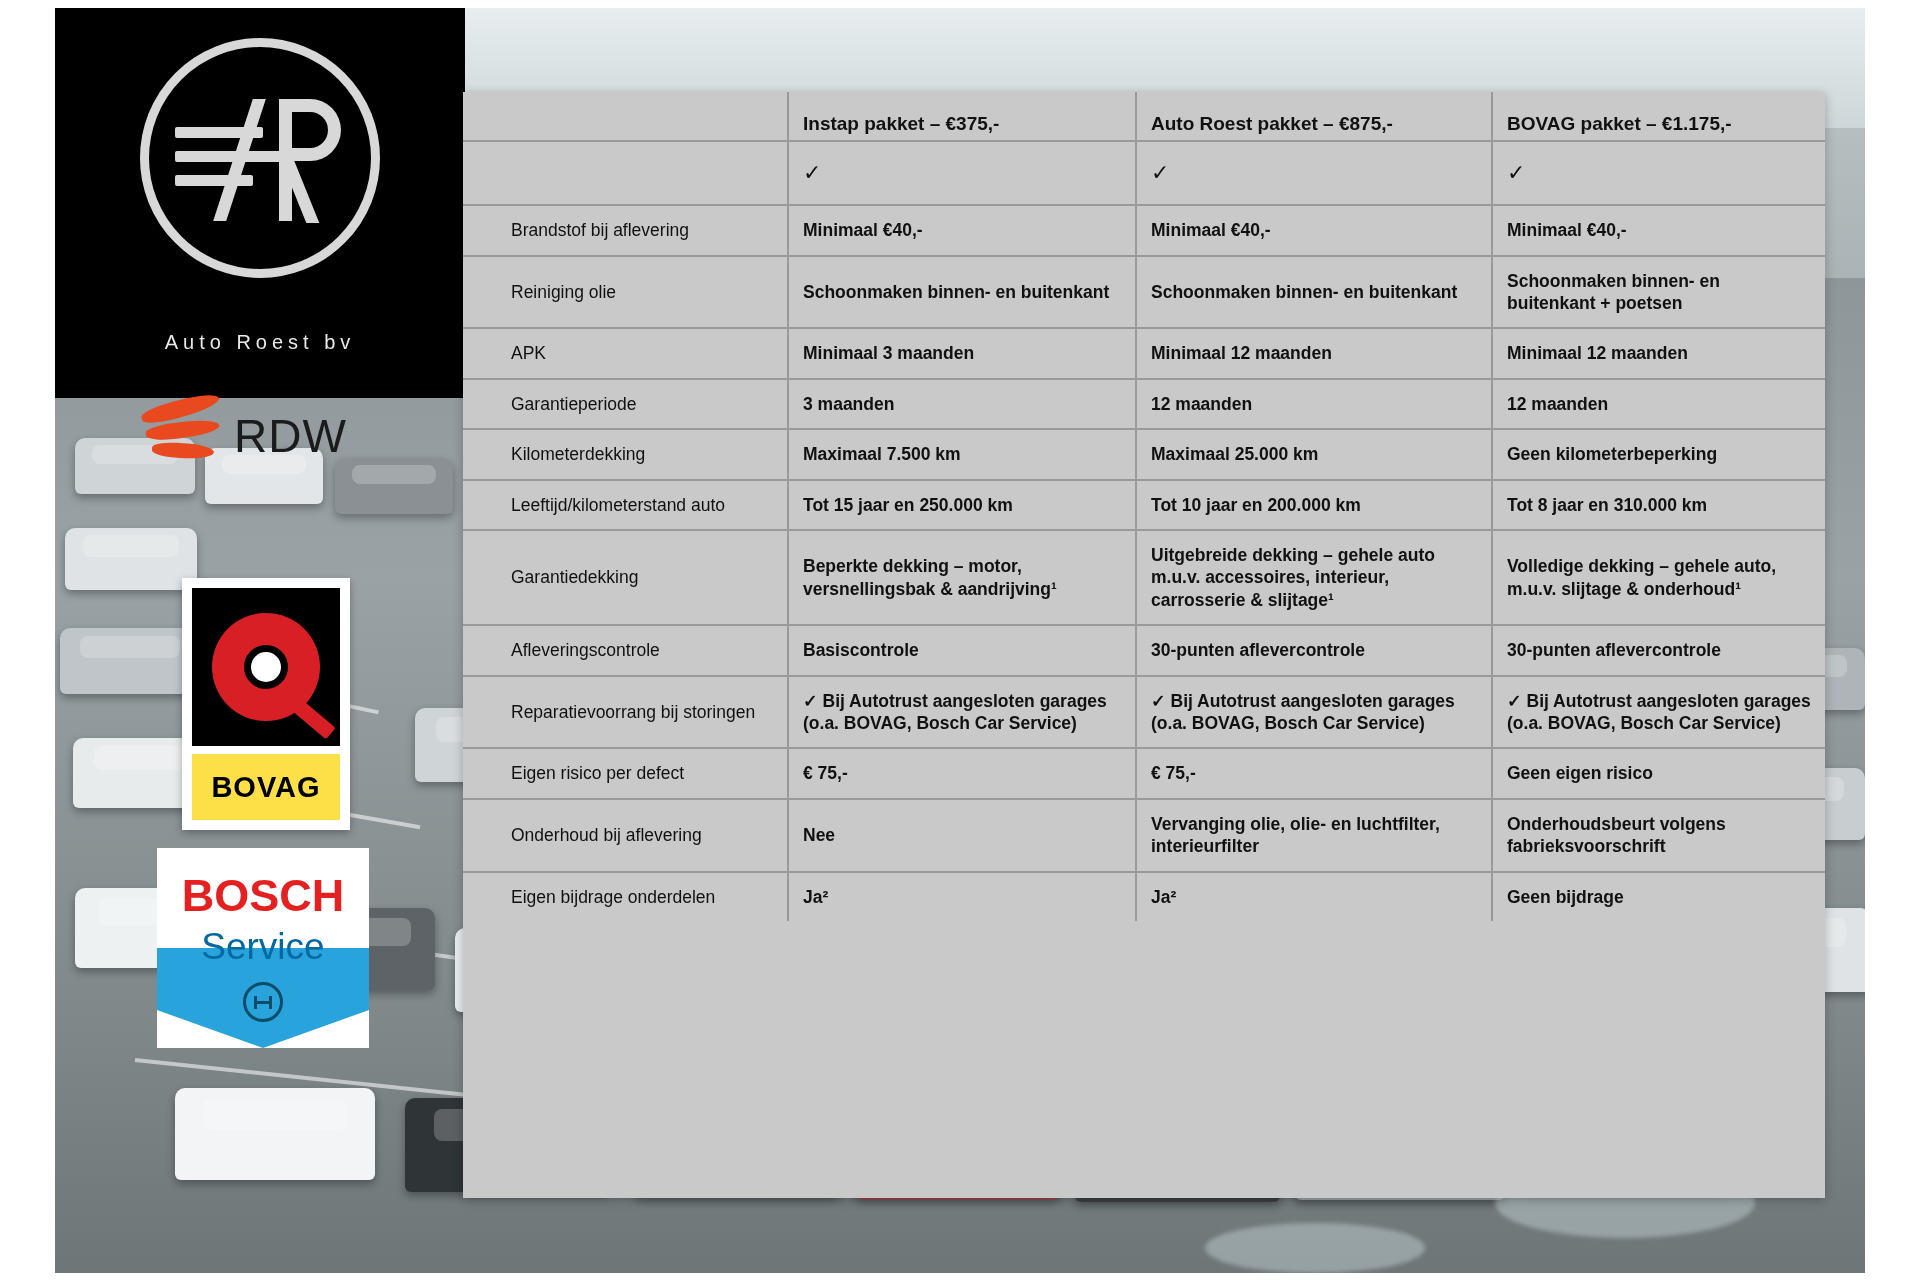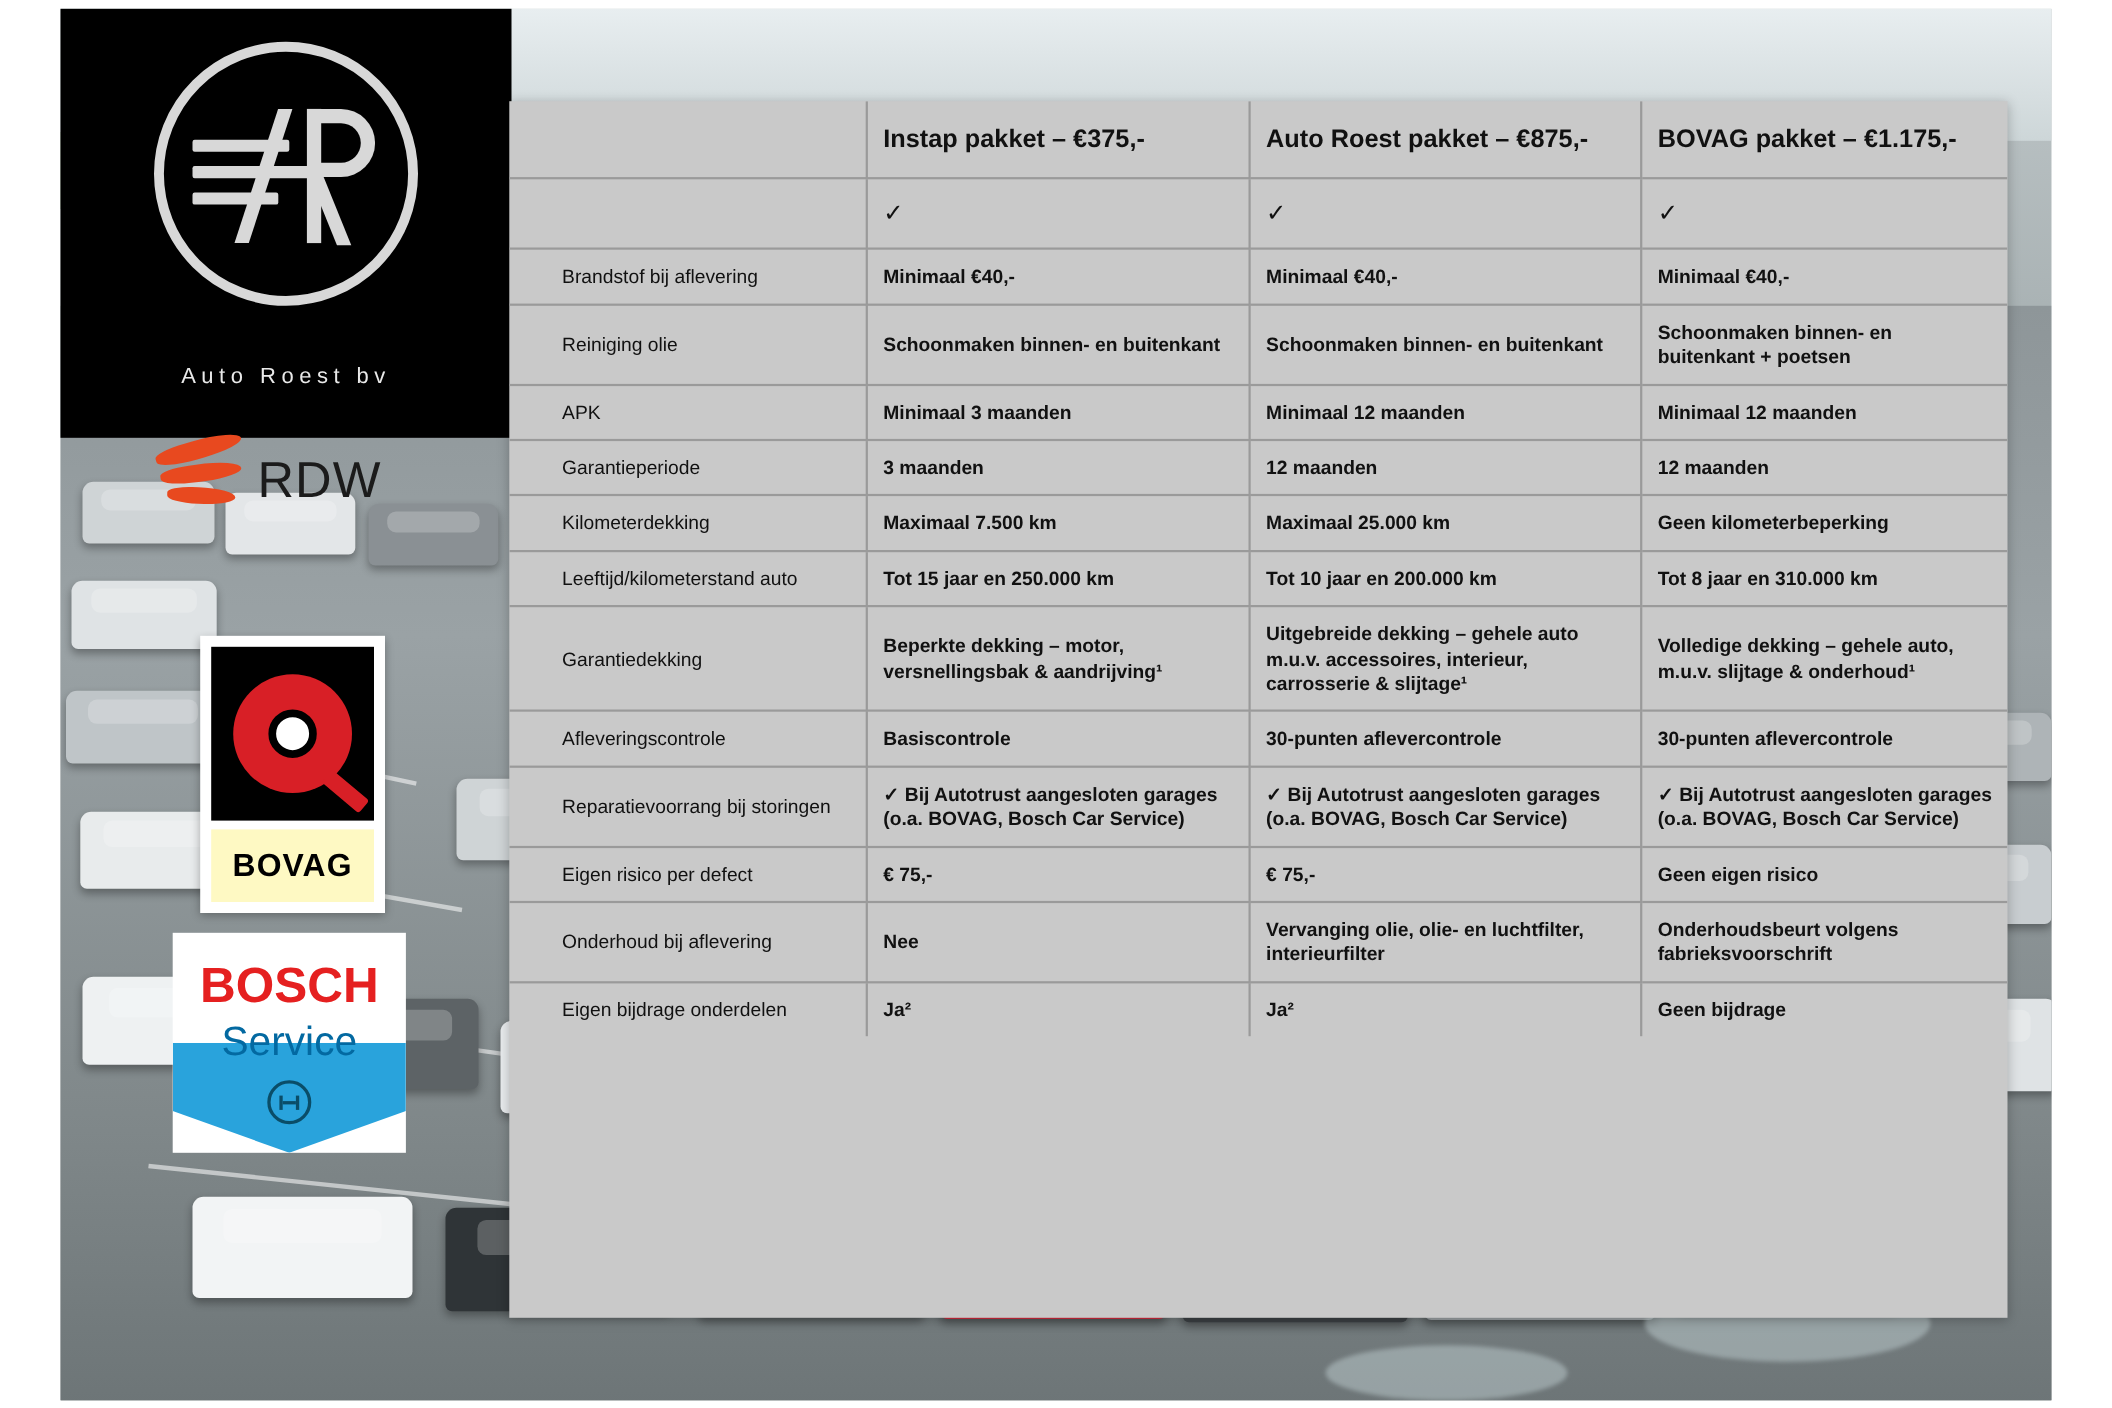--- a/index.html
+++ b/index.html
@@ -146,21 +146,21 @@
   .bovag-q .hole {
     width:44px; height:44px; border-radius:50%; background:#ffffff;
     border:7px solid #000;
   }
   .bovag-q .tail {
     position:absolute; right:-16px; bottom:-6px; width:44px; height:15px;
     background:#d81f26; transform:rotate(40deg); border-radius:3px;
   }
   .bovag-bottom {
     position:absolute; left:10px; bottom:10px; width:148px; height:66px;
-    background:#fef9c3; display:flex; align-items:center; justify-content:center;
+    background:#fde047; display:flex; align-items:center; justify-content:center;
   }
   .bovag-bottom span {
     font-size:29px; font-weight:bold; letter-spacing:1px; color:#000;
   }
 
   .bosch-badge {
     position:absolute; left:157px; top:848px; z-index:6;
     width:212px; height:200px; background:#ffffff;
   }
   .bosch-badge .blue {
@@ -213,22 +213,22 @@
     vertical-align:middle;
     text-align:left;
     color:#111111;
     font-size:17.5px;
     font-weight:bold;
     line-height:1.28;
   }
   table.cmp td:last-child, table.cmp th:last-child { border-right:none; }
   table.cmp tr:last-child td { border-bottom:none; }
   table.cmp thead th {
-    font-size:23px;
-    padding-top:20px; padding-bottom:20px;
+    font-size:19px;
+    padding-top:20px; padding-bottom:4px;
     font-weight:bold;
   }
   table.cmp .rowhead {
     font-weight:normal;
     padding-left:48px;
   }
   table.cmp .check {
     font-size:22px; font-weight:normal;
   }
   table.cmp tr.head-row th:first-child { border-right:2px solid #9a9a9a; }

